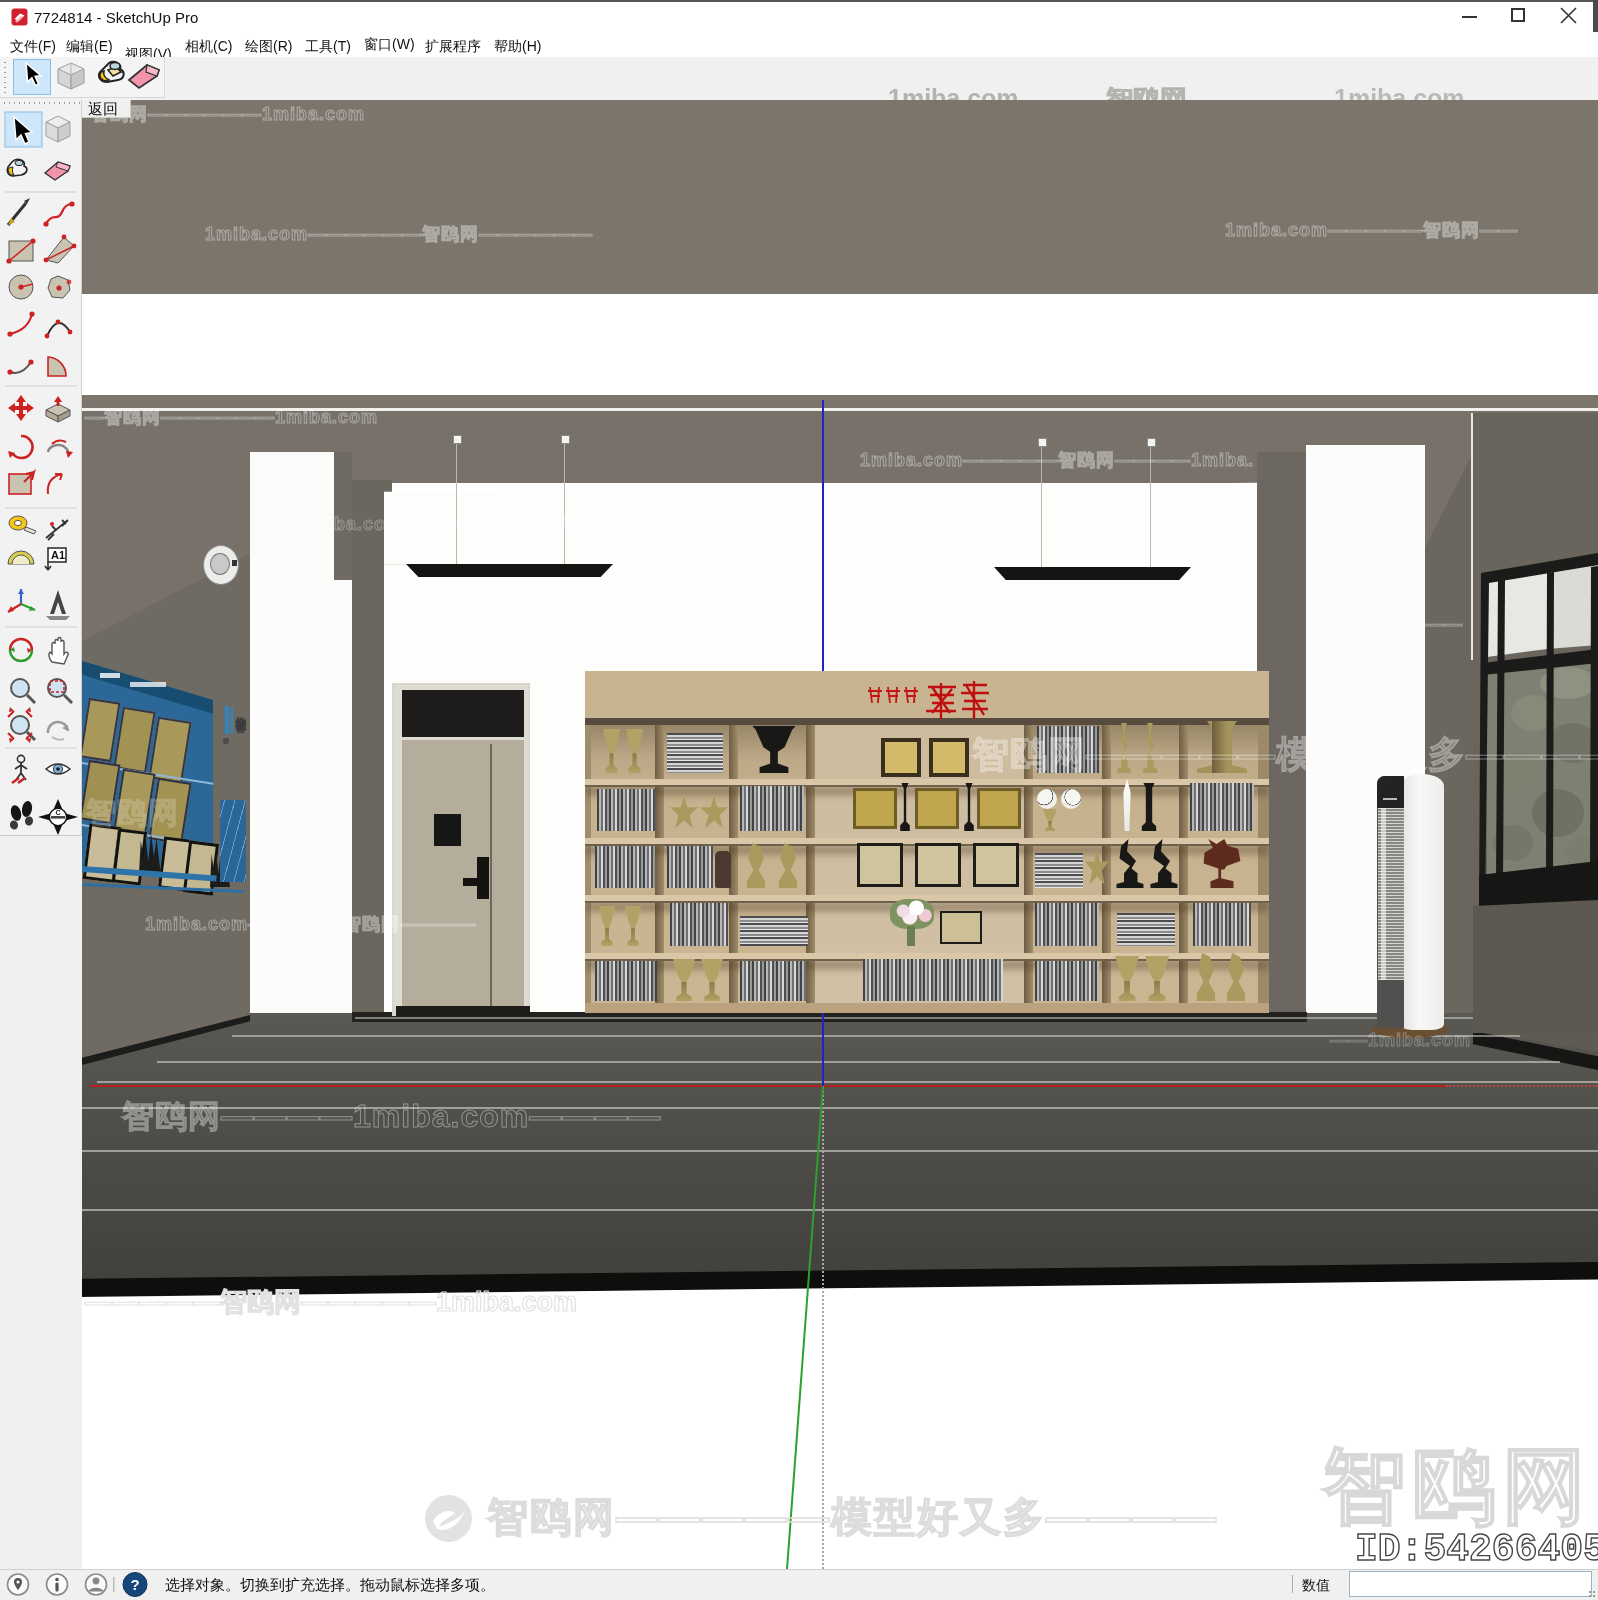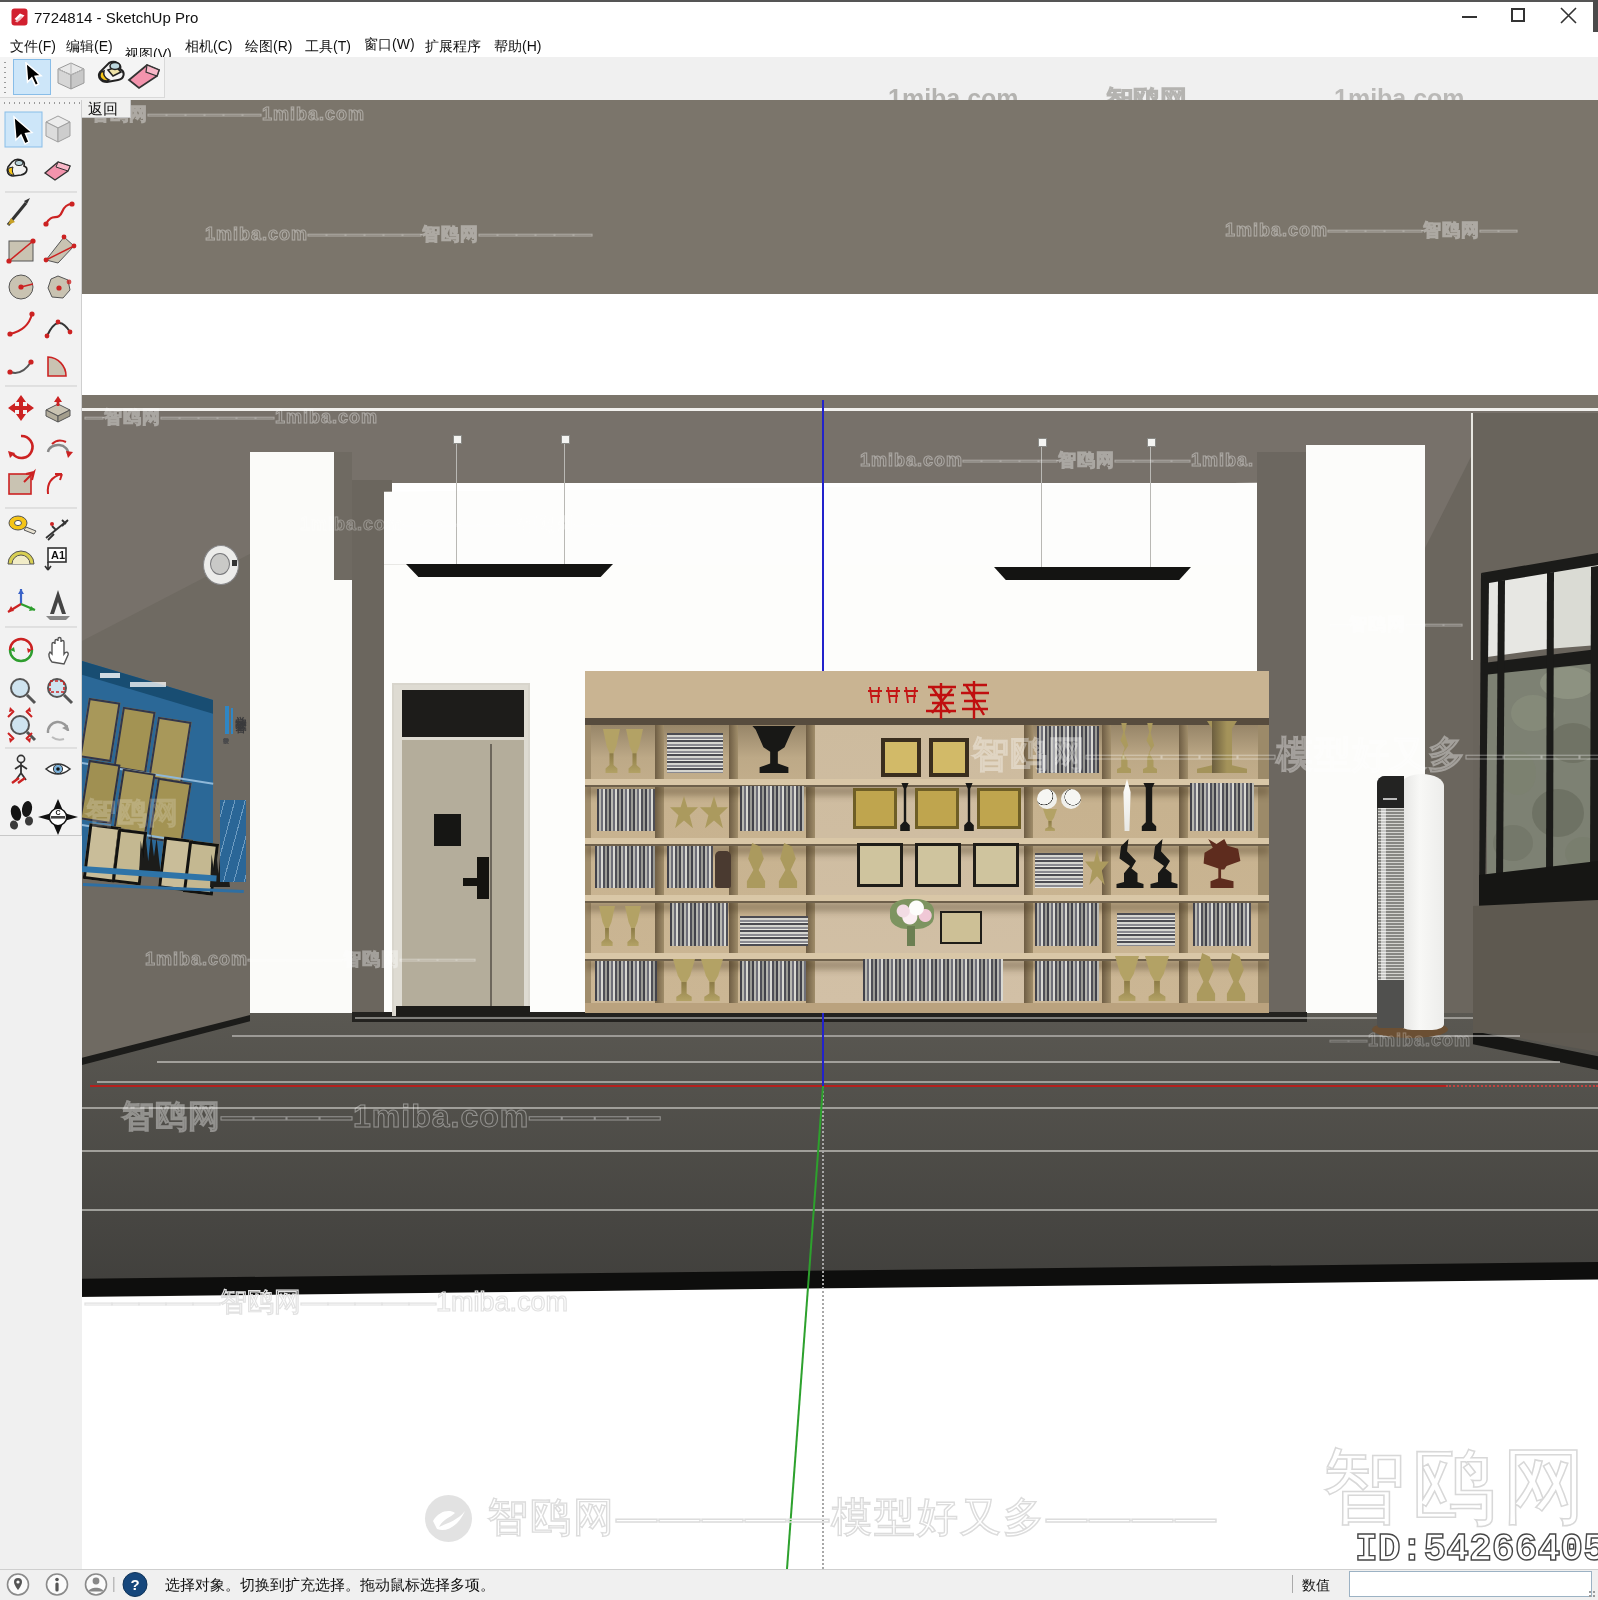--- a/index.html
+++ b/index.html
@@ -8,21 +8,21 @@
   .abs{position:absolute;}
   .vp{position:absolute;left:82px;top:100px;width:1516px;height:1469px;overflow:hidden;background:#fff;}
   .bk{position:absolute;background:repeating-linear-gradient(90deg,#42424a 0 2px,#b8b8b2 2px 4px,#6e6e78 4px 6px,#d8d8d2 6px 8px,#4e4e56 8px 10px,#9a9a94 10px 12px);}
   .bkh{position:absolute;background:repeating-linear-gradient(180deg,#4c4c52 0 2px,#d5d5d0 2px 4px,#8a8a90 4px 6px,#e8e8e3 6px 7px);}
   .gcert{position:absolute;background:#bfa54e;border:3px solid #6e5e26;box-sizing:border-box;}
   .tcert{position:absolute;background:#cfc49e;border:3px solid #1f1d18;box-sizing:border-box;}
   .gcup{position:absolute;background:linear-gradient(180deg,#b3a265 55%,#8d7c47 56%,#b3a265);clip-path:polygon(0 0,100% 0,78% 40%,62% 55%,62% 82%,85% 90%,85% 100%,15% 100%,15% 90%,38% 82%,38% 55%,22% 40%);}
   .gfig{position:absolute;background:#ab9a5e;}
   .dk{position:absolute;background:#181816;}
   .wm{position:absolute;color:transparent;-webkit-text-stroke:1px rgba(255,255,255,.38);font-weight:bold;white-space:nowrap;font-size:18px;letter-spacing:1px;}
-  .wmg{position:absolute;color:transparent;font-weight:normal;white-space:nowrap;}
+  .wmg{position:absolute;color:transparent;font-weight:bold;white-space:nowrap;}
 </style>
 </head>
 <body>
 
 <div class="abs" style="left:0;top:0;width:1598px;height:32px;background:#fff;"></div>
 <div class="abs" style="left:0;top:0;width:1598px;height:2px;background:#555;"></div>
 <div class="abs" style="left:1593px;top:0;width:5px;height:34px;background:#4a4a4a;"></div>
 
 <svg class="abs" style="left:11px;top:8px;" width="17" height="18" viewBox="0 0 17 18">
   <rect x="0.5" y="0.5" width="16" height="17" rx="3" fill="#d2202f"></rect>
@@ -494,21 +494,21 @@
 
   <div class="wm" style="left:9px;top:2px;">智鸥网——————1miba.com</div>
   <div class="wm" style="left:123px;top:122px;">1miba.com——————智鸥网——————</div>
   <div class="wm" style="left:1143px;top:118px;">1miba.com—————智鸥网——</div>
   <div class="wm" style="left:3px;top:305px;">—智鸥网——————1miba.com</div>
   <div class="wm" style="left:778px;top:348px;">1miba.com—————智鸥网————1miba.</div>
   <div class="wm" style="left:218px;top:412px;opacity:.75;">1miba.com——————智鸥网—————</div>
   <div class="wm" style="left:1248px;top:512px;">—智鸥网———</div>
   <div class="wm" style="left:890px;top:630px;font-size:37px;">智鸥网—————模型好又多————</div>
   <div class="wm" style="left:4px;top:693px;font-size:30px;opacity:.55;">智鸥网</div>
-  <div class="wm" style="left:63px;top:812px;margin-top:35px;">1miba.com—————智鸥网————</div>
+  <div class="wm" style="left:63px;top:812px;">1miba.com—————智鸥网————</div>
   <div class="wm" style="left:40px;top:995px;font-size:32px;">智鸥网————1miba.com————</div>
   <div class="wm" style="left:1248px;top:930px;opacity:.7;">——1miba.com</div>
   <div class="wmg" style="left:3px;top:1184px;font-size:27px;-webkit-text-stroke:1.2px #e2e2e2;">—————智鸥网—————1miba.com</div>
 
   <div class="abs" style="left:343px;top:1395px;width:47px;height:47px;border-radius:50%;background:#e2e2e2;"></div>
   <svg class="abs" style="left:349px;top:1403px;" width="36" height="32" viewBox="0 0 36 32">
     <path d="M2 18 C8 8 18 6 24 10 C20 14 12 16 8 24 C16 20 26 18 34 8 C28 22 16 30 6 26 Z" fill="#fff"></path>
   </svg>
   <div class="wmg" style="left:405px;top:1390px;font-size:41px;-webkit-text-stroke:1.4px #dcdcdc;letter-spacing:2px;">智鸥网—————模型好又多————</div>
   <div class="wmg" style="left:1240px;top:1330px;font-size:84px;-webkit-text-stroke:1.5px #d8d8d8;letter-spacing:6px;">智鸥网</div>

